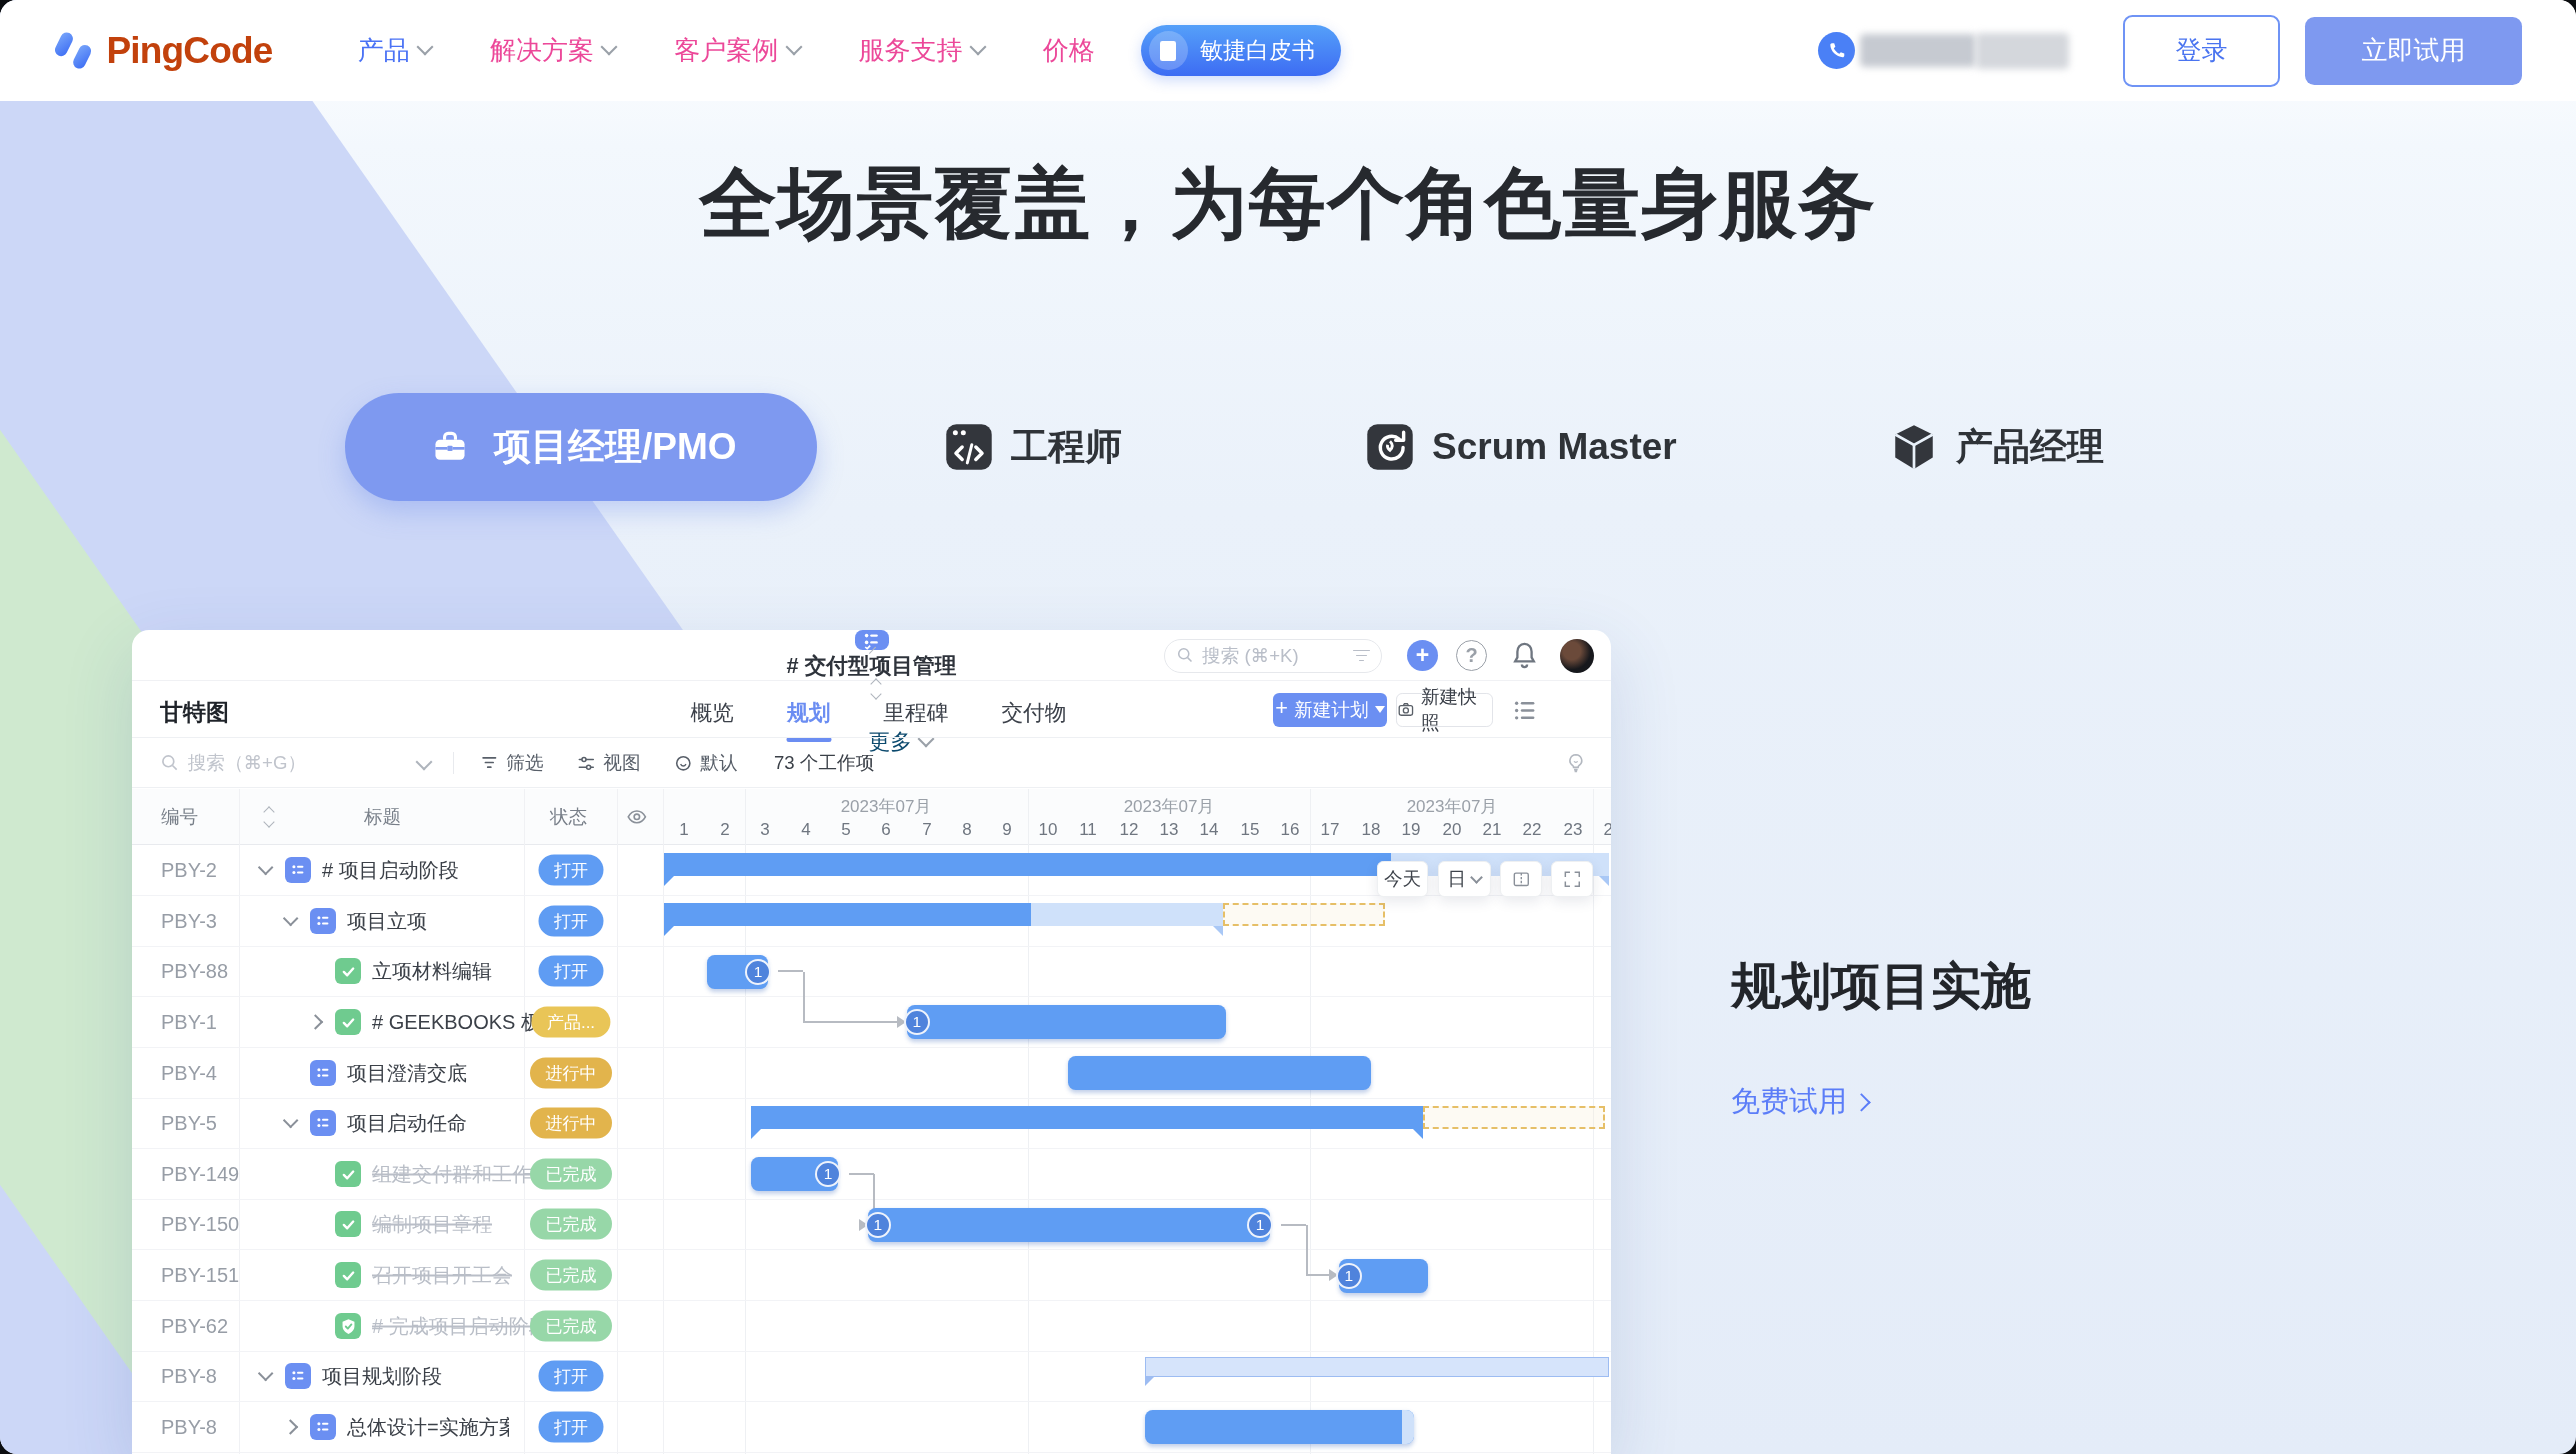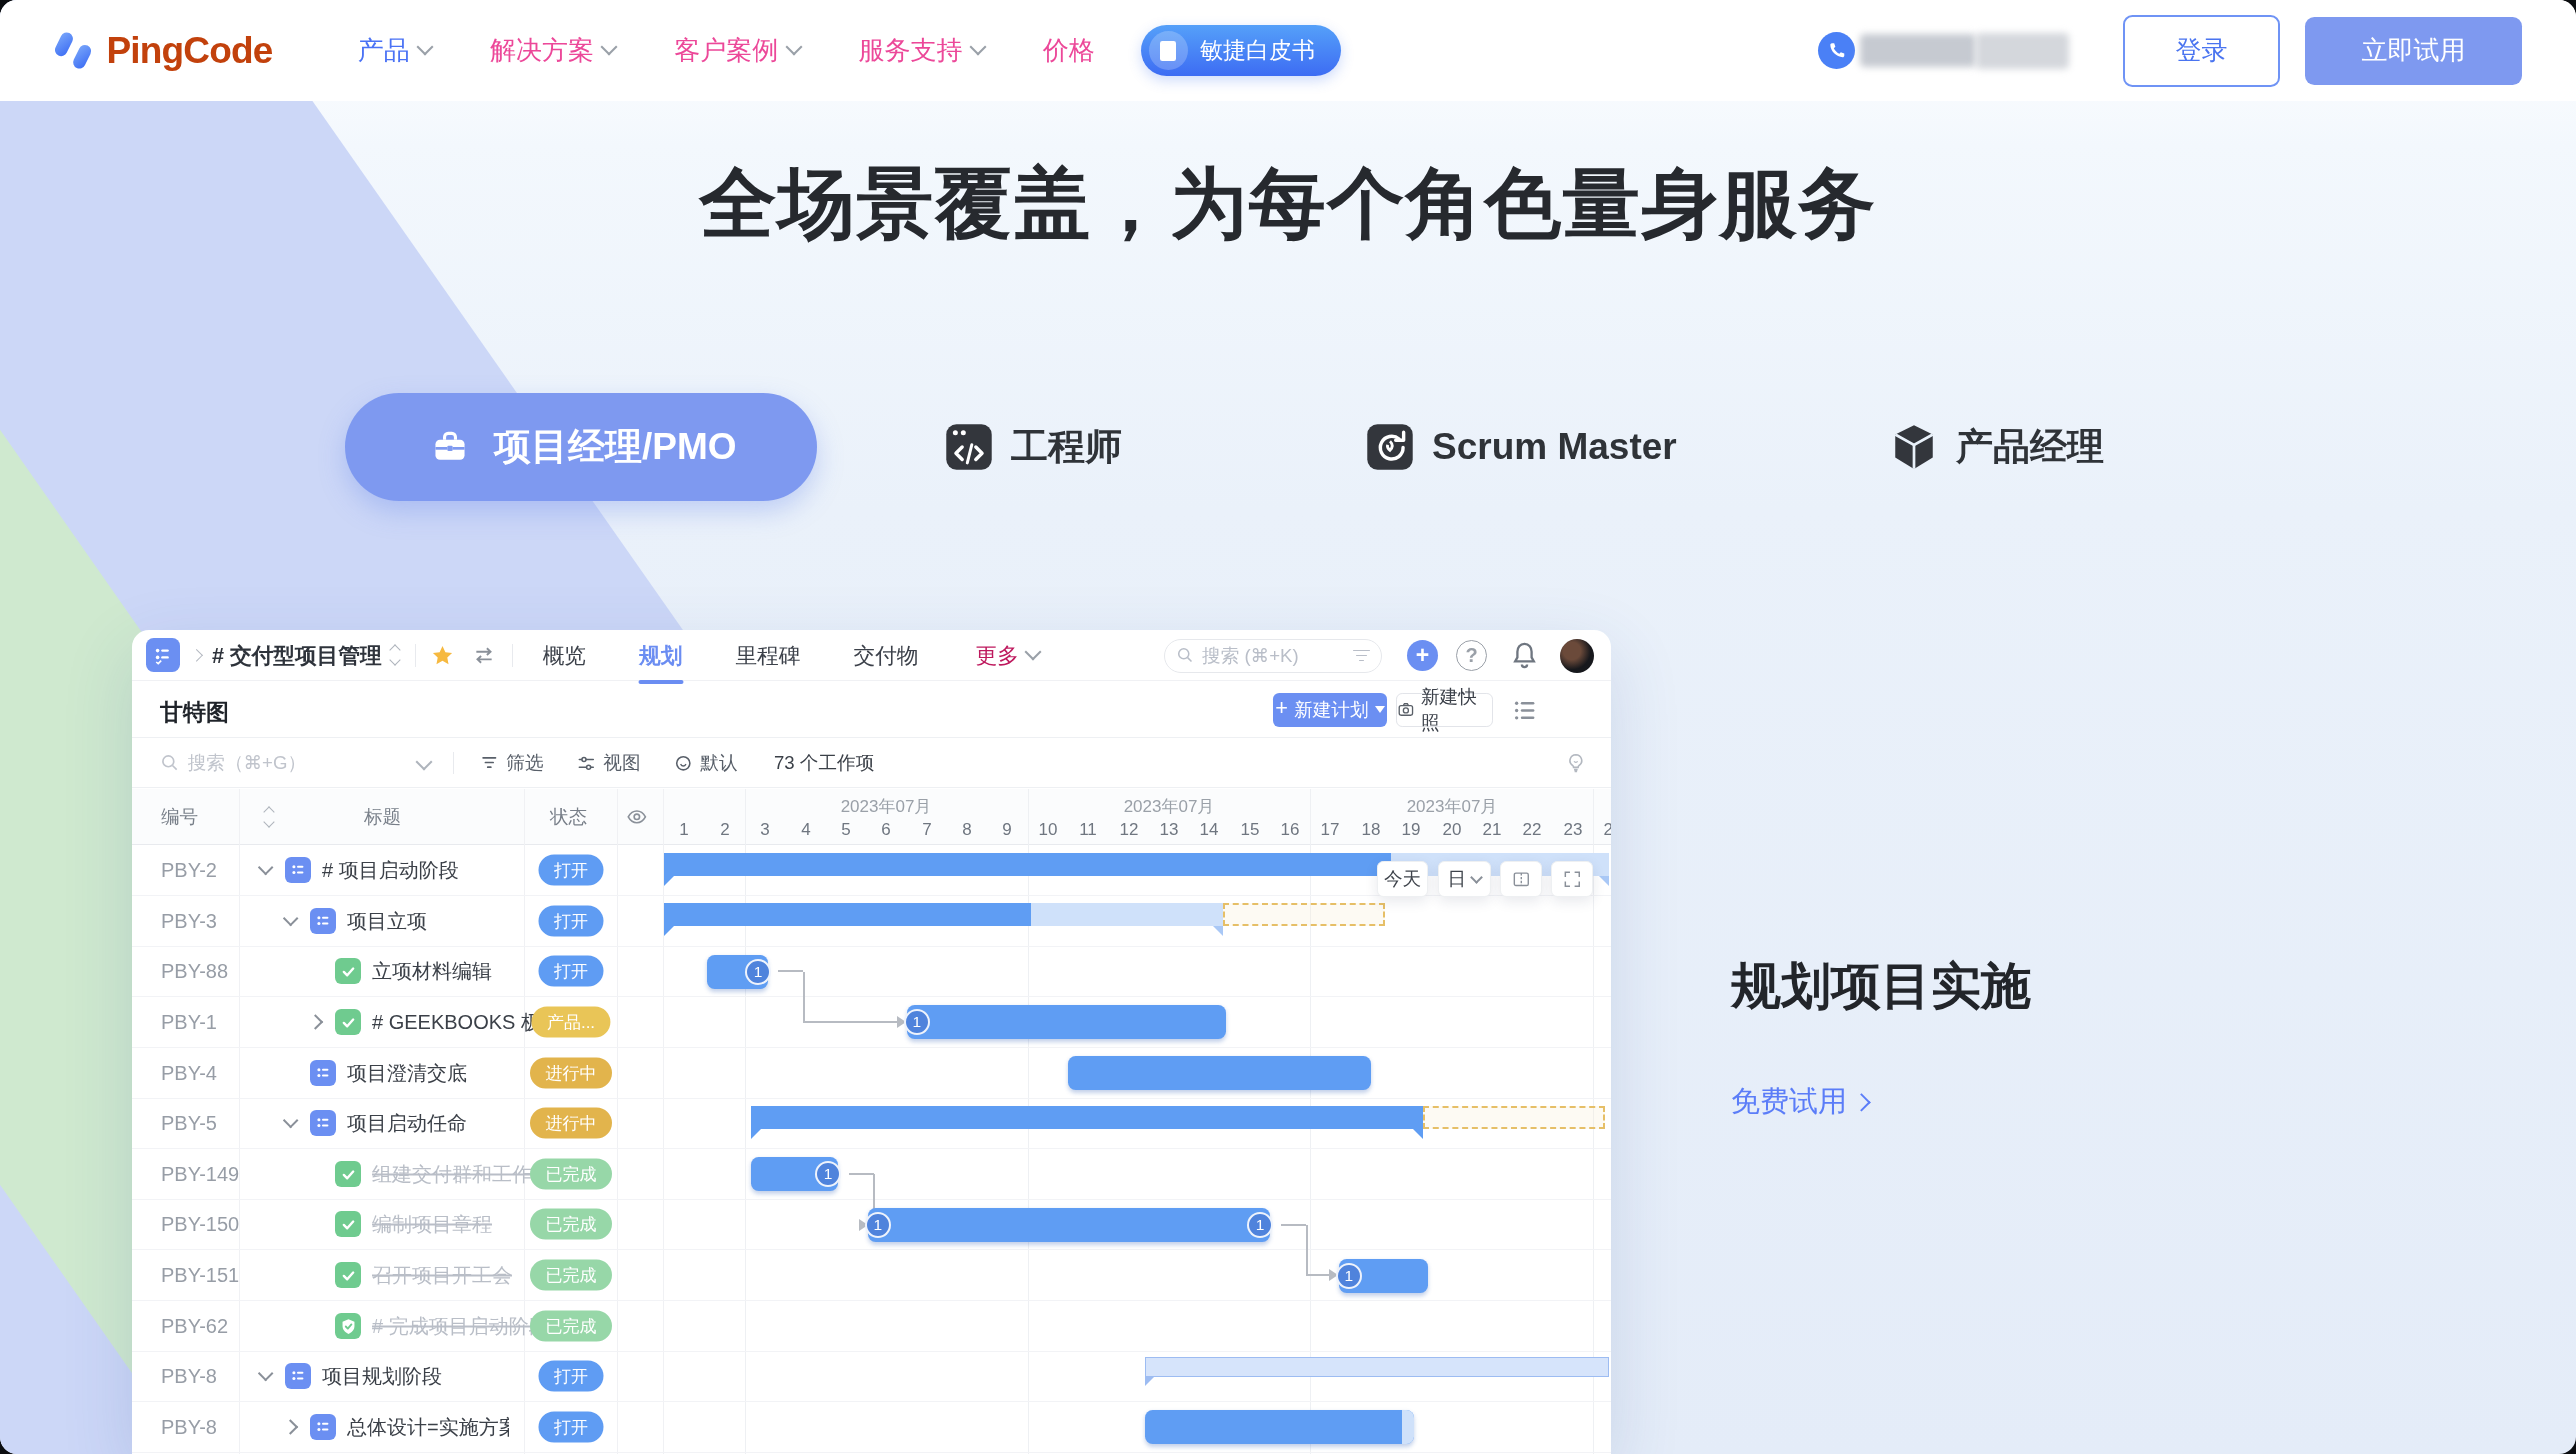--- a/index.html
+++ b/index.html
@@ -32,33 +32,33 @@
   
   .roles{position:absolute;top:0;left:0;z-index:5;}
   .role{position:absolute;display:flex;align-items:center;gap:17px;cursor:pointer;}
   .role-label{font-size:37px;font-weight:600;color:#2f3338;white-space:nowrap;}
   .role-pill{height:108px;border-radius:54px;background:#7e99f0;display:flex;align-items:center;justify-content:center;gap:18.6px;box-shadow:0 10.8px 26px rgba(110,140,235,.35);}
   .role-pill .role-label{color:#ffffff;font-weight:700;}
   .role-ico{width:50px;height:50px;border-radius:10.8px;background:#33363c;display:flex;align-items:center;justify-content:center;flex:0 0 auto;}
   .role-ico.plain{background:transparent;}
   
   .app{position:absolute;left:132px;top:630px;width:1479px;height:824px;background:#ffffff;border-radius:17px 17px 0 0;box-shadow:0 23px 70px rgba(50,80,150,.16);z-index:10;overflow:hidden;}
-  .topbar{position:absolute;left:0;top:0;width:100%;height:51px;border-bottom:0.8px solid #f0f1f4;display:flex;align-items:center;box-sizing:border-box;padding:8px 14px;}
+  .topbar{position:absolute;left:0;top:0;width:100%;height:51px;border-bottom:0.8px solid #f0f1f4;display:flex;align-items:center;box-sizing:border-box;padding:0 14px;flex-direction:column;}
   .proj-ico{width:34px;height:34px;border-radius:7.7px;background:#6b8ff2;display:flex;align-items:center;justify-content:center;}
   .bc-chev{width:7.7px;height:7.7px;border-right:1.9px solid #b3b8c0;border-bottom:1.9px solid #b3b8c0;transform:rotate(-45deg);margin:0 10.8px 0 12.4px;}
   .proj-title{font-size:21.7px;font-weight:600;color:#2e333b;white-space:nowrap;}
   .updown{display:flex;flex-direction:column;gap:2.3px;margin-left:9.3px;}
   .updown i{width:7px;height:7px;border-right:1.7px solid #aeb4bc;border-bottom:1.7px solid #aeb4bc;display:block;}
   .updown .u{transform:rotate(-135deg);} .updown .d{transform:rotate(45deg);}
   .vdiv{width:0.8px;height:23px;background:#e8eaee;margin:0 15.5px;}
   .tb-tabs{display:flex;align-items:center;gap:53px;margin-left:14px;}
   .tb-tab{font-size:21.7px;color:#3c414a;position:relative;cursor:pointer;white-space:nowrap;}
   .tb-tab.active{color:#6b8df2;font-weight:600;}
   .tb-tab.active::after{content:"";position:absolute;left:50%;transform:translateX(-50%);bottom:-14.7px;width:45px;height:4.6px;border-radius:2.3px;background:#6b8df2;}
-  .tb-more{display:flex;align-items:center;gap:7.7px;font-size:21.7px;color:#be185d;margin-left:57px;cursor:pointer;}
+  .tb-more{display:flex;align-items:center;gap:7.7px;font-size:21.7px;color:#0c4a6e;margin-left:57px;cursor:pointer;}
   .tb-search{position:absolute;left:1032px;top:8.5px;width:218px;height:34px;border:1.5px solid #e6e8ec;border-radius:18.6px;display:flex;align-items:center;box-sizing:border-box;padding:0 10.8px;color:#b9bec8;font-size:18.6px;gap:7.7px;}
   .tb-search .ph{flex:1;white-space:nowrap;overflow:hidden;}
   .filter-glyph{display:flex;flex-direction:column;gap:3.1px;align-items:center;}
   .filter-glyph b{display:block;height:1.9px;background:#b9bec8;border-radius:1.5px;}
   .circle-btn{position:absolute;top:10px;width:31px;height:31px;border-radius:50%;display:flex;align-items:center;justify-content:center;box-sizing:border-box;cursor:pointer;}
   .plus-btn{left:1275px;background:#6b8ff2;color:#fff;font-size:23px;font-weight:700;}
   .help-btn{left:1324px;border:1.9px solid #9aa0a8;color:#9aa0a8;font-size:20px;font-weight:700;}
   .avatar{position:absolute;left:1428px;top:8.5px;width:34px;height:34px;border-radius:50%;background:radial-gradient(circle at 35% 35%,#6b4a3a 0 28%,#17181c 60%);}
   
   .toolbar{position:absolute;left:0;top:51px;width:100%;height:57px;border-bottom:0.8px solid #eef0f3;box-sizing:border-box;}

